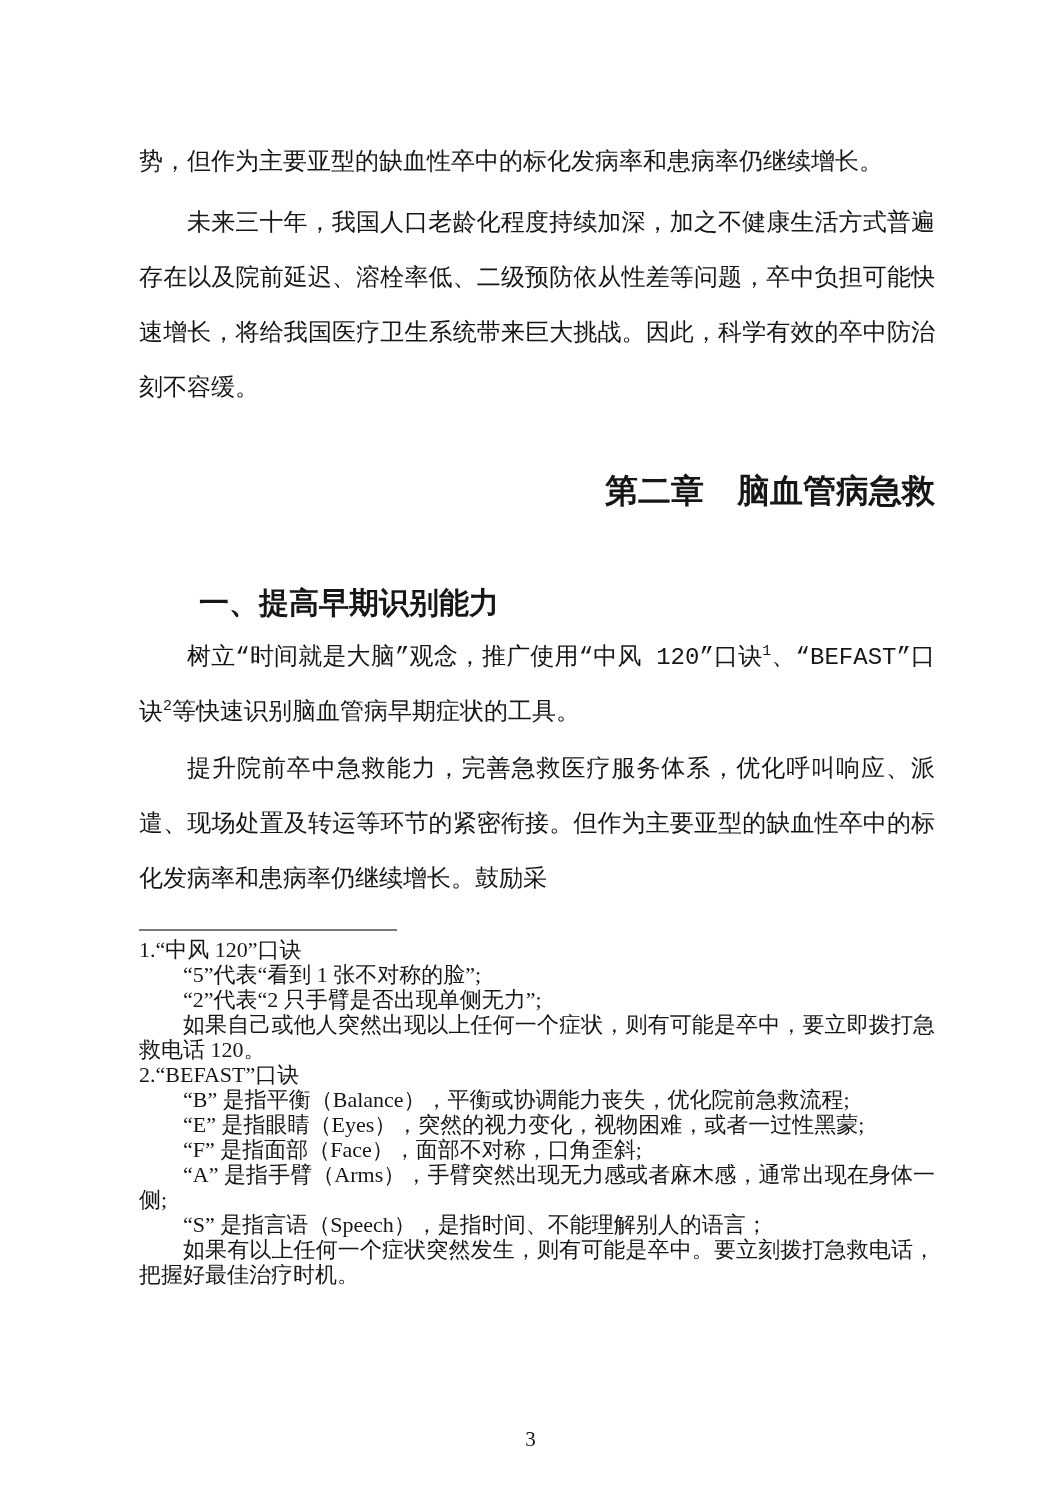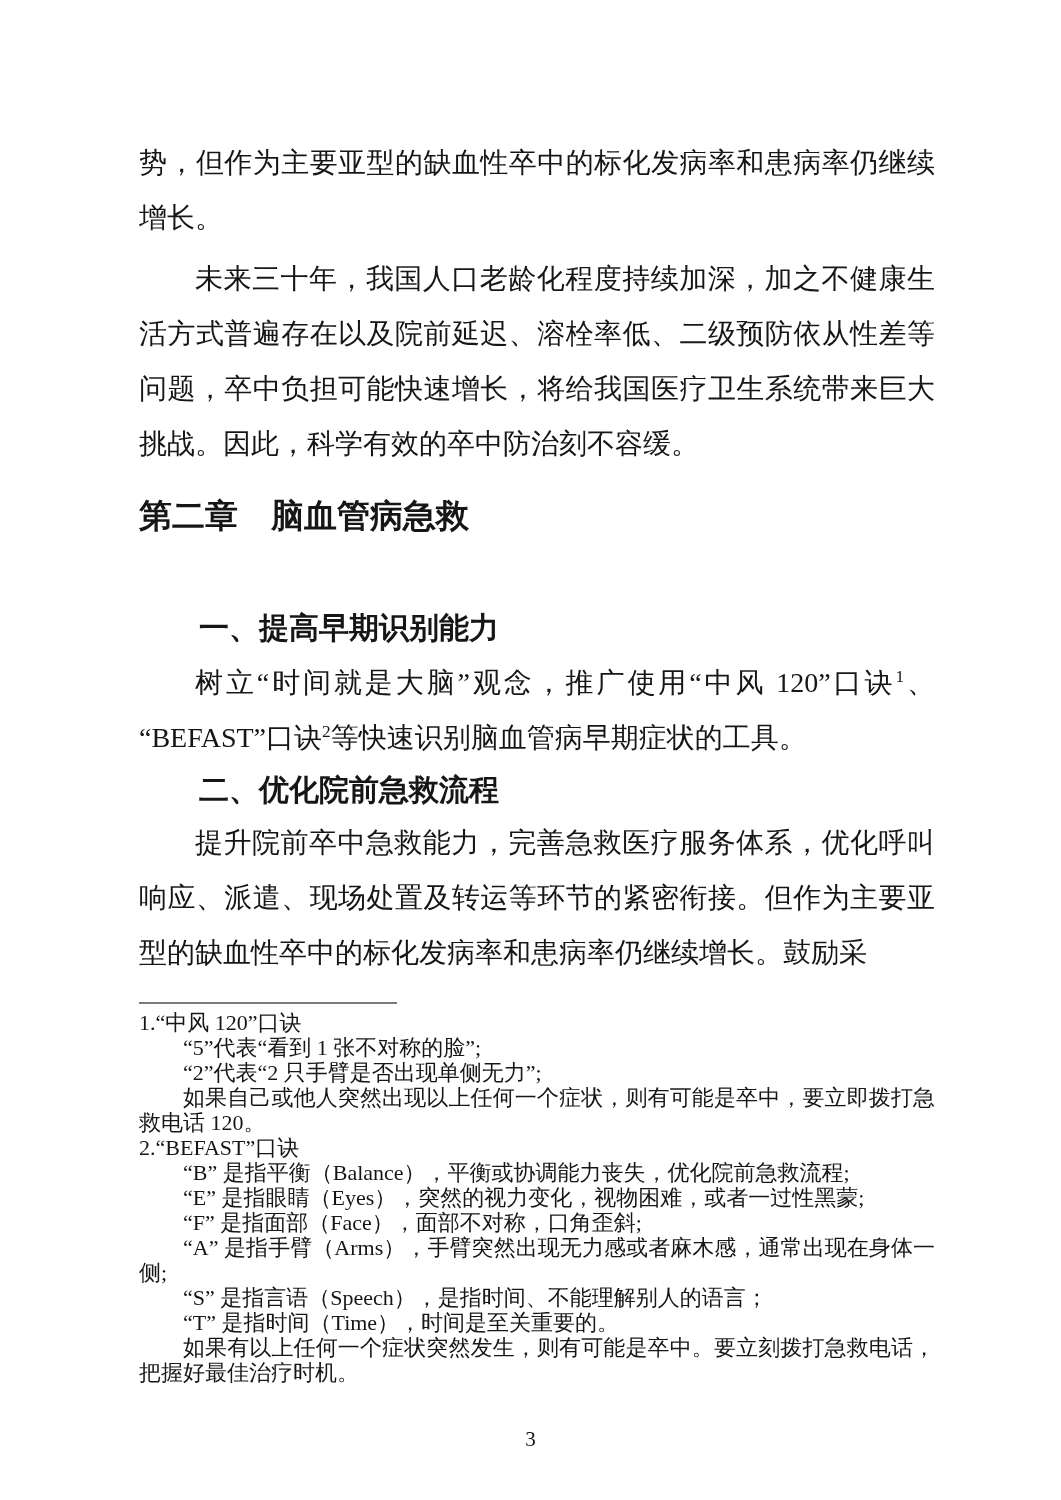--- a/index.html
+++ b/index.html
@@ -18,36 +18,37 @@
   }
   .content {
     position: absolute;
     left: 139px;
     width: 796px;
     top: 0;
   }
   p, h1, h2, div { margin: 0; padding: 0; }
 
   .body {
-    font-size: 28px;
+    font-size: 24px;
     line-height: 55px;
     text-align: justify;
+    font-family: Liberation Mono, monospace;
   }
   .indent { text-indent: 2em; }
 
   .para1 { margin-top: 135px; }
   .para2 { margin-top: 6px; }
 
   .chapter {
-    margin-top: 22px;
+    margin-top: 52px;
     font-family: "Liberation Sans", "DejaVu Sans", sans-serif;
     font-weight: 700;
     font-size: 33px;
     line-height: 46px;
-    text-align: left;
+    text-align: right;
     text-indent: 0;
   }
   .section {
     font-family: Liberation Sans, sans-serif;
     font-weight: 700;
     font-size: 30px;
     line-height: 46px;
     text-indent: 2em;
   }
   .s1 { margin-top: 66px; }
@@ -96,42 +97,40 @@
     <p class="body para1">势，但作为主要亚型的缺血性卒中的标化发病率和患病率仍继续增长。</p>
 
     <p class="body para2 indent">未来三十年，我国人口老龄化程度持续加深，加之不健康生活方式普遍存在以及院前延迟、溶栓率低、二级预防依从性差等问题，卒中负担可能快速增长，将给我国医疗卫生系统带来巨大挑战。因此，科学有效的卒中防治刻不容缓。</p>
 
     <h1 class="chapter">第二章　脑血管病急救</h1>
 
     <h2 class="section s1">一、提高早期识别能力</h2>
 
     <p class="body s1para indent"><span>树立“时间就是大脑”观念，推广使用“中风 120”口诀</span><sup>1</sup><span>、“BEFAST”口诀</span><sup>2</sup><span>等快速识别脑血管病早期症状的工具。</span></p>
 
-    <h2 class="section s2">二、优化院前急救流程</h2>
 
     <p class="body s2para indent">提升院前卒中急救能力，完善急救医疗服务体系，优化呼叫响应、派遣、现场处置及转运等环节的紧密衔接。但作为主要亚型的缺血性卒中的标化发病率和患病率仍继续增长。鼓励采</p>
 
     <div class="footnotes">
       <div class="fn-sep"></div>
 
       <div class="fn">
         <div class="fn-line">1.“中风 120”口诀</div>
         <div class="fn-line fn-indent">“5”代表“看到 1 张不对称的脸”;</div>
         <div class="fn-line fn-indent">“2”代表“2 只手臂是否出现单侧无力”;</div>
         <div class="fn-line fn-indent">如果自己或他人突然出现以上任何一个症状，则有可能是卒中，要立即拨打急救电话 120。</div>
       </div>
 
       <div class="fn">
         <div class="fn-line">2.“BEFAST”口诀</div>
         <div class="fn-line fn-indent">“B” 是指平衡（Balance），平衡或协调能力丧失，优化院前急救流程;</div>
         <div class="fn-line fn-indent">“E” 是指眼睛（Eyes），突然的视力变化，视物困难，或者一过性黑蒙;</div>
         <div class="fn-line fn-indent">“F” 是指面部（Face），面部不对称，口角歪斜;</div>
         <div class="fn-line fn-indent">“A” 是指手臂（Arms），手臂突然出现无力感或者麻木感，通常出现在身体一侧;</div>
         <div class="fn-line fn-indent">“S” 是指言语（Speech），是指时间、不能理解别人的语言；</div>
-        <div class="fn-line fn-indent">“T” 是指时间（Time），时间是至关重要的。</div>
         <div class="fn-line fn-indent">如果有以上任何一个症状突然发生，则有可能是卒中。要立刻拨打急救电话，把握好最佳治疗时机。</div>
       </div>
     </div>
 
   </div>
 
   <div class="page-number">3</div>
 </div>
 
 </body></html>

